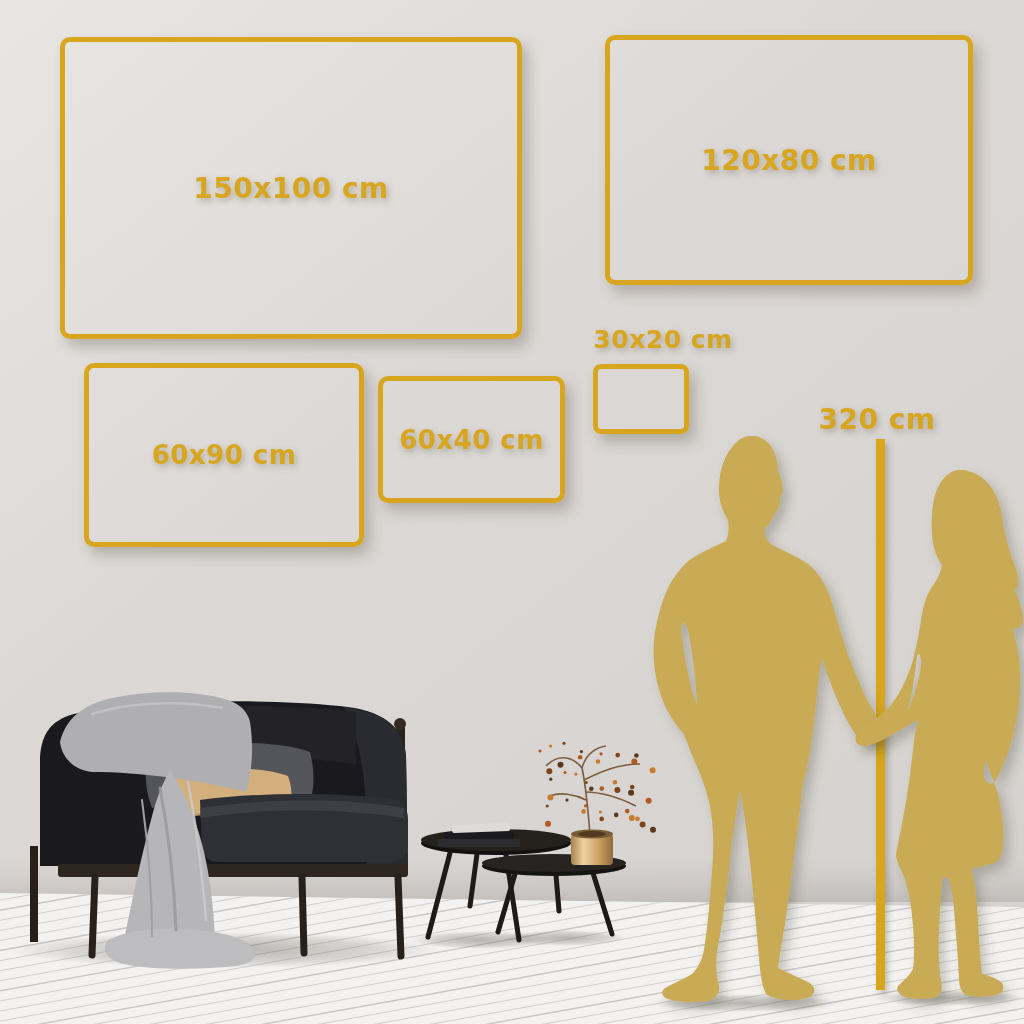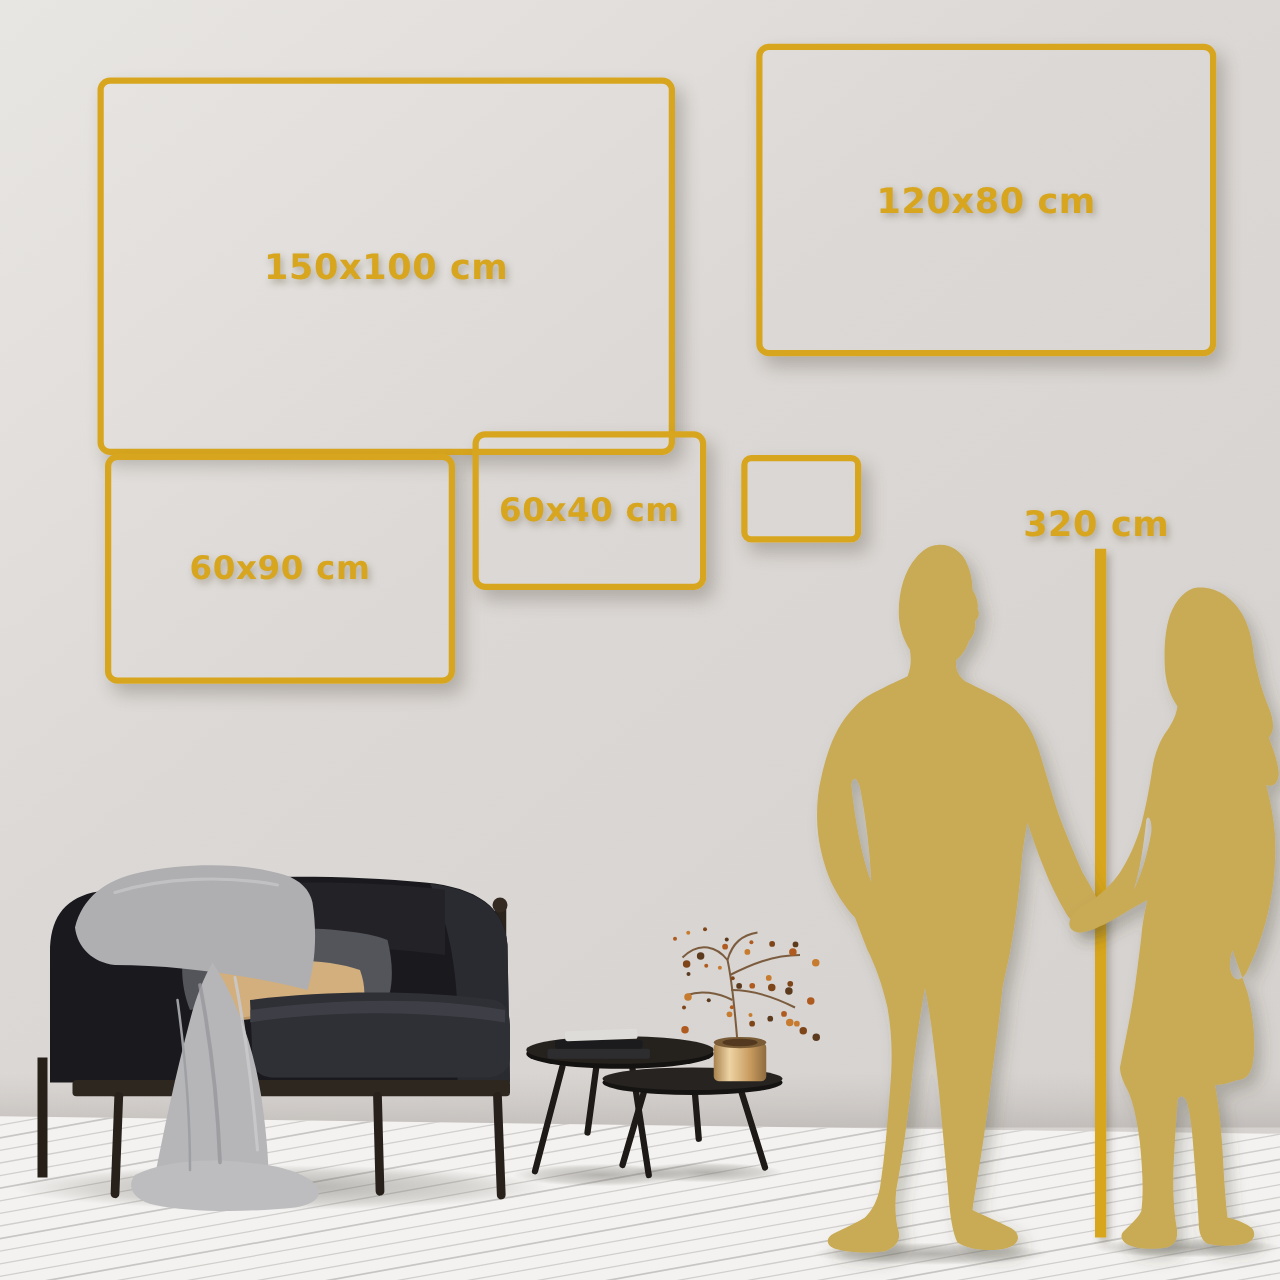--- a/index.html
+++ b/index.html
@@ -9,24 +9,24 @@
   .size-box{position:absolute;border:5px solid #D8A61E;border-radius:10px;z-index:2;
             box-shadow:6px 8px 14px rgba(70,62,45,.28);
             display:flex;align-items:center;justify-content:center;}
   .gold-text{color:#D8A61E;font-weight:700;letter-spacing:.5px;
              text-shadow:2px 3px 6px rgba(90,80,50,.35);white-space:nowrap;}
   .fs-big{font-size:28px;}
   .fs-mid{font-size:26px;}
   .fs-sm{font-size:25px;}
   .float-label{position:absolute;z-index:3;text-align:center;}
   
-  .b150{left:78px;top:37px;width:452px;height:292px;margin-top:25px;}
+  .b150{left:60px;top:37px;width:452px;height:292px;}
   .b120{left:566px;top:35px;width:358px;height:240px;margin-left:39px;}
   .b6090{left:84px;top:363px;width:270px;height:174px;}
-  .b6040{left:378px;top:345px;width:177px;height:117px;}
+  .b6040{left:378px;top:376px;width:177px;height:117px;}
   .b3020{left:593px;top:364px;width:86px;height:60px;border-width:5px;border-radius:8px;}
   .l3020{left:583px;top:325px;width:160px;}
   .l180{left:797px;top:403px;width:160px;}
 </style>
 </head>
 <body>
 
 <div class="stage">
 
 <svg class="scene" width="1024" height="1024" viewBox="0 0 1024 1024">
@@ -304,15 +304,16 @@
   <div class="size-box b120">
     <span class="gold-text fs-big">120x80 cm</span>
   </div>
   <div class="size-box b6090">
     <span class="gold-text fs-mid">60x90 cm</span>
   </div>
   <div class="size-box b6040">
     <span class="gold-text fs-mid">60x40 cm</span>
   </div>
   <div class="size-box b3020"></div>
+  <div class="float-label l3020 gold-text fs-sm">30x20 cm</div>
 
   <div class="float-label l180 gold-text fs-big">320 cm</div>
 </div>
 
 </body></html>

